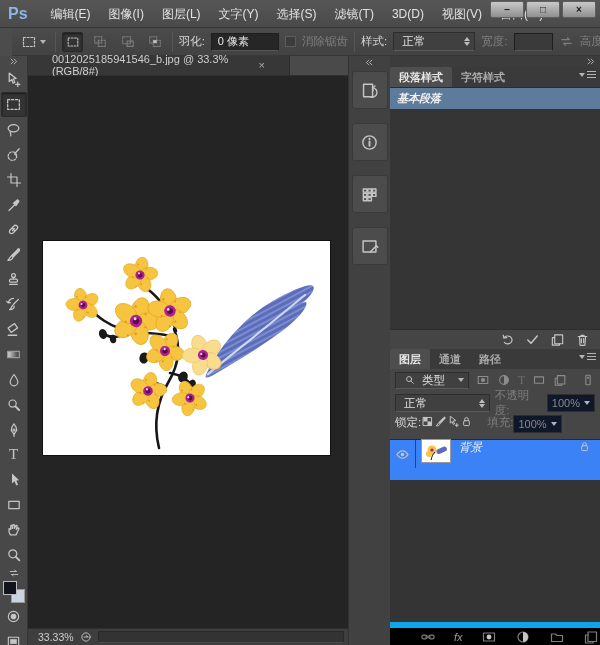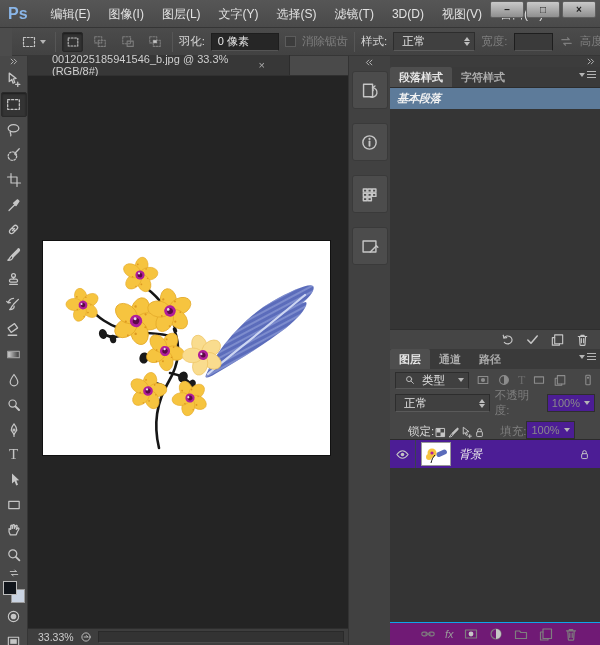--- a/index.html
+++ b/index.html
@@ -82,31 +82,31 @@
   #para-row { height:21px; background:#5d7b9a; display:flex; align-items:center; padding-left:7px;
     font-size:11px; color:#f2f2f2; font-style:italic; font-weight:bold; }
   .panel-bottom { height:20px; background:#454545; border-top:1px solid #2e2e2e; display:flex; align-items:center;
     justify-content:flex-end; gap:10px; padding:0 10px; }
   
   #layers-filter { height:22px; display:flex; align-items:center; gap:7px; padding:0 5px; }
   #type-dd { width:74px; height:17px; }
   .filter-ic { opacity:.55; }
   #layers-blend { height:24px; display:flex; align-items:center; gap:5px; padding:0 5px; }
   #blend-dd { width:98px; height:18px; justify-content:space-between; }
-  .combo { height:18px; background:#4c1d95; border:1px solid #2e2e2e; display:flex; align-items:center; gap:4px;
+  .combo { height:18px; background:#0f172a; border:1px solid #2e2e2e; display:flex; align-items:center; gap:4px;
     padding:0 4px; font-size:11px; color:#8a8a8a; }
-  #layers-lock { height:24px; display:flex; align-items:flex-end; gap:0; padding:0 5px;margin-left:13px; }
+  #layers-lock { height:24px; display:flex; align-items:flex-start; gap:0; padding:0 5px; }
   #layers-list { flex:1; background:#343434; border-top:1px solid #2b2b2b; }
-  #layer-row { height:28px; background:#4c1d95; display:flex; align-items:center; }
+  #layer-row { height:40px; background:#3b82f6; display:flex; }
   #eye-cell { width:26px; height:28px; border-right:1px solid #3a4250; display:flex; align-items:center; justify-content:center; }
   #layer-thumb { width:28px; height:22px; margin-left:6px; background:#fff; outline:1px solid #9a9a9a; }
   #layer-name { margin-left:9px; font-size:11.5px; color:#eee; font-style:italic; flex:1; }
   #layer-lock-ic { margin-right:9px; }
-  #layers-bottom { height:23px; background:#701a75; border-top:1px solid #0ea5e9; display:flex; align-items:center;
-    gap:9px; padding:0 8px 0 30px; }
+  #layers-bottom { height:23px; background:#000000; border-top:6px solid #0ea5e9; display:flex; align-items:center;
+    gap:18px; padding:0 8px 0 30px; }
 </style>
 </head>
 <body>
 
 <svg width="0" height="0" style="position:absolute">
   <defs>
     <g id="sy-move">
         <path d="M4 2 L4 10 L6.4 8 L7.6 11.5 L9.2 10.8 L7.9 7.4 L10.5 7 Z"></path>
         <path d="M12 10.5 v4 M10 12.5 h4"></path>
       </g>

